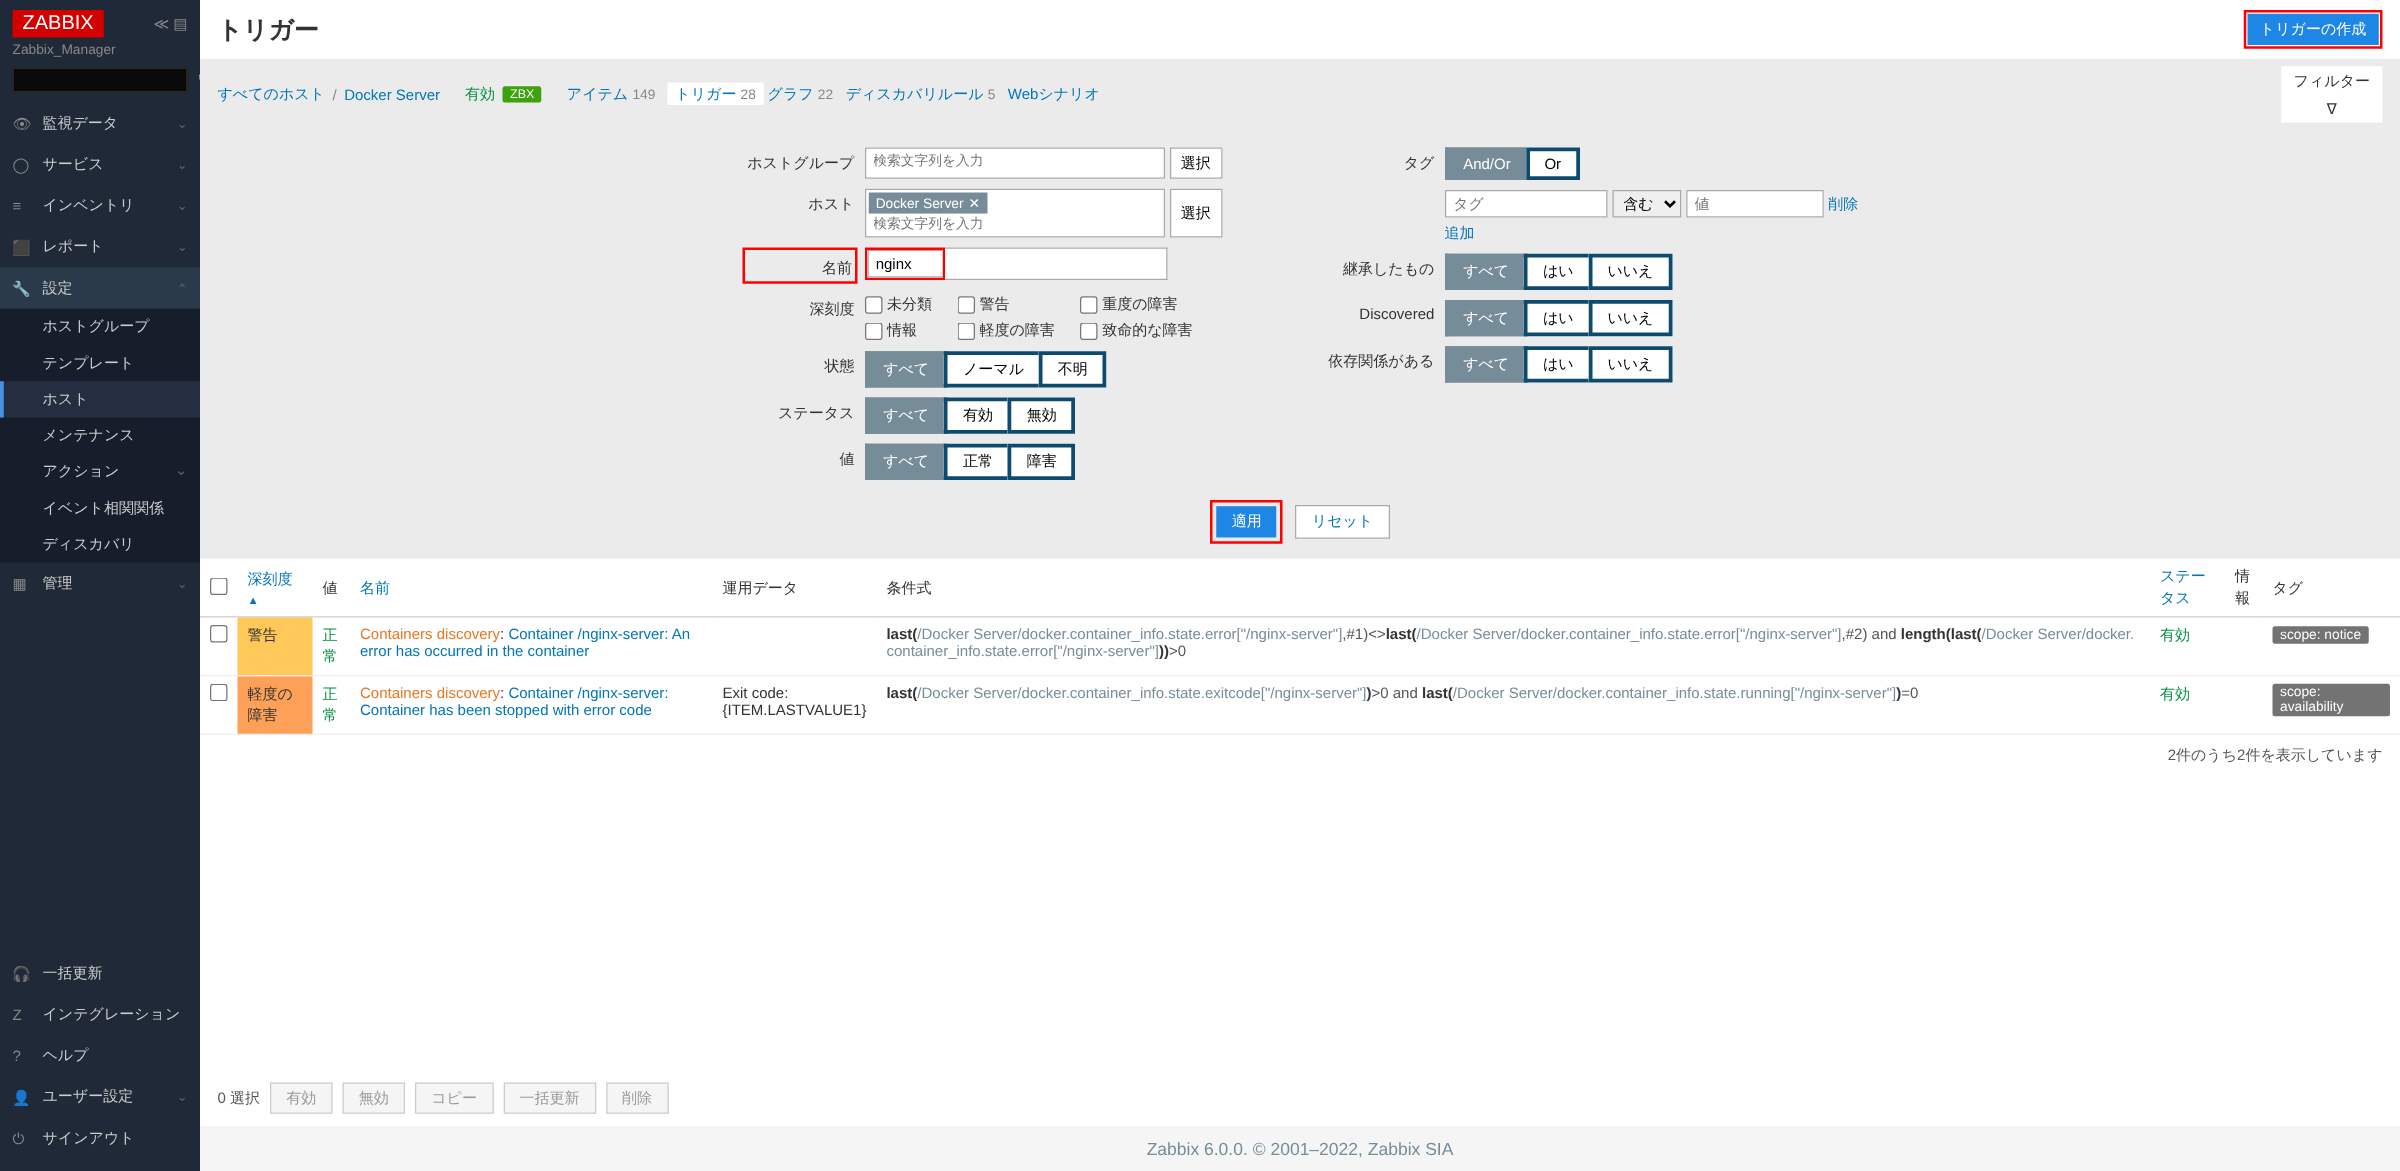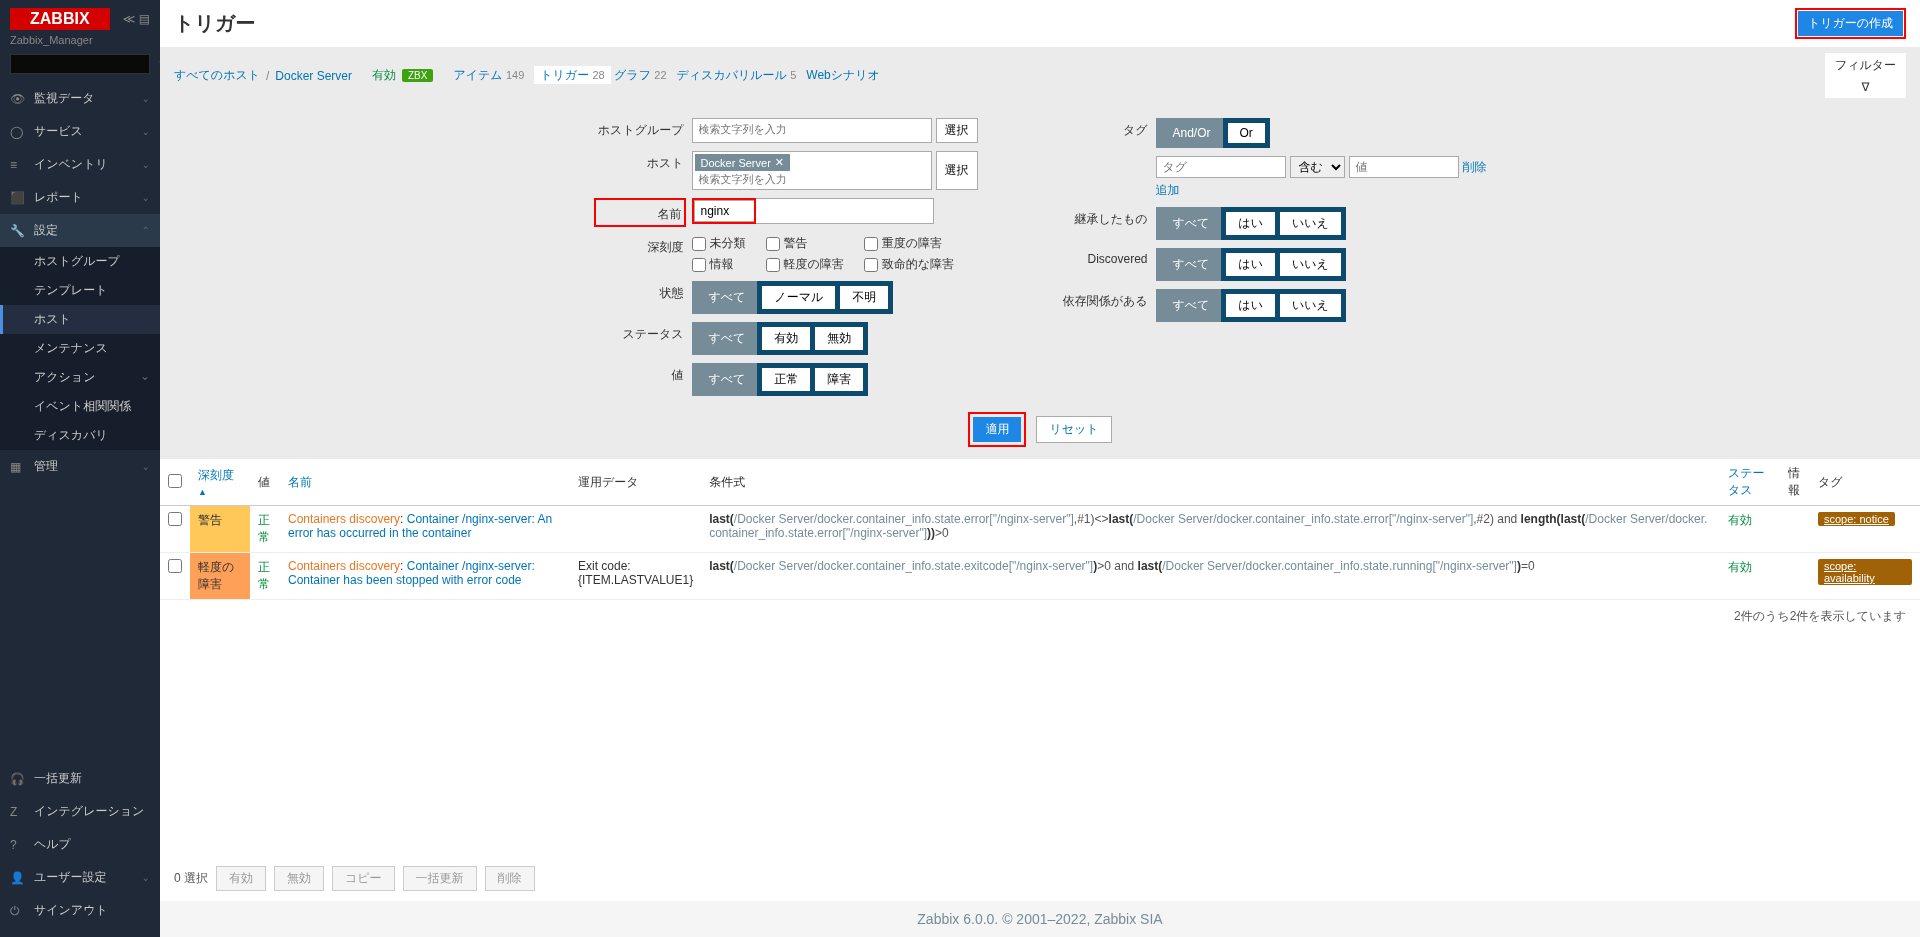--- a/index.html
+++ b/index.html
@@ -3,21 +3,21 @@
 <meta charset="utf-8">
 <style>
 * { margin: 0; padding: 0; box-sizing: border-box; font-family: Arial, sans-serif; }
 body { background: #fff; font-size: 12px; color: #333; overflow: hidden; }
 .container { display: flex; height: 100vh; }
 
 
 .sidebar { width: 160px; background: #1f2937; color: #ccc; display: flex; flex-direction: column; }
 .sidebar-top { padding: 8px 10px; }
 .logo-row { display: flex; align-items: center; justify-content: space-between; }
-.logo { background: #d40000; color: #fff; font-weight: bold; padding: 2px 20px; font-size: 16px; }
+.logo { background: #d40000; color: #fff; font-weight: normal; padding: 2px 8px; font-size: 16px; }
 .collapse-icon { color: #888; font-size: 12px; }
 .server-name { color: #888; font-size: 11px; margin-top: 4px; }
 .search-box { margin-top: 8px; background: #0a0a0a; border: 1px solid #333; display: flex; align-items: center; padding: 2px 6px; }
 .search-box input { background: transparent; border: none; outline: none; color: #ccc; flex: 1; font-size: 11px; }
 .search-icon { color: #888; }
 
 .sidebar-nav { flex: 1; overflow-y: auto; }
 .nav-item { display: flex; align-items: center; padding: 8px 10px; cursor: pointer; color: #ccc; font-size: 12px; }
 .nav-item.active { background: #2a3a4a; }
 .nav-icon { width: 16px; margin-right: 8px; color: #888; }
@@ -53,21 +53,21 @@
 .filter-label { width: 90px; text-align: right; color: #333; font-size: 12px; padding-top: 4px; }
 .filter-input { background: #fff; border: 1px solid #aaa; padding: 3px 6px; width: 240px; font-size: 12px; }
 .filter-input-small { width: 130px; }
 .select-btn { background: #fff; border: 1px solid #aaa; padding: 3px 8px; font-size: 12px; cursor: pointer; }
 .host-tag { background: #768d99; color: #fff; padding: 2px 6px; font-size: 11px; display: inline-flex; align-items: center; gap: 4px; }
 .host-tag-close { cursor: pointer; }
 .multiselect { background: #fff; border: 1px solid #aaa; padding: 2px; width: 240px; }
 .ms-input { border: none; outline: none; width: 100%; font-size: 11px; padding: 2px 4px; }
 
 .btn-group { display: flex; }
-.bg-btn { border: 5px solid #0c4a6e; padding: 3px 12px; font-size: 12px; background: #fff; cursor: pointer; }
+.bg-btn { border: 3px solid #0c4a6e; padding: 3px 12px; font-size: 12px; background: #fff; cursor: pointer; }
 .bg-btn.active { background: #768d99; color: #fff; border-color: #768d99; }
 .bg-btn:not(:last-child) { border-right: none; }
 
 .checkbox-grid { display: grid; grid-template-columns: repeat(3, auto); gap: 4px 20px; }
 .cb-item { display: flex; align-items: center; gap: 4px; font-size: 12px; }
 .cb-item input { width: 13px; height: 13px; }
 
 .tag-filter-row { display: flex; gap: 4px; align-items: center; }
 .link-btn { color: #0275b8; cursor: pointer; font-size: 12px; }
 
@@ -85,21 +85,21 @@
 .sev-cell { padding: 6px 8px; color: #333; width: 50px; }
 .sev-warning { background: #ffc859; }
 .sev-average { background: #ffa059; }
 .val-ok { color: #059142; }
 .name-link { color: #0275b8; cursor: pointer; }
 .name-prefix { color: #e87722; }
 .expr { color: #555; word-break: break-all; }
 .expr b { color: #333; }
 .expr .path { color: #768d99; }
 .status-enabled { color: #059142; cursor: pointer; }
-.scope-tag { background: #a16207; color: #fff; padding: 1px 6px; font-size: 11px; border-radius: 2px; display: inline-block; text-decoration: underline; }
+.scope-tag { background: #737373; color: #fff; padding: 1px 6px; font-size: 11px; border-radius: 2px; display: inline-block; }
 
 .table-footer { text-align: right; padding: 8px 14px; color: #555; font-size: 12px; }
 
 .bulk-bar { padding: 10px 14px; display: flex; align-items: center; gap: 8px; }
 .bulk-count { color: #555; font-size: 12px; }
 .bulk-btn { background: #f5f5f5; border: 1px solid #ccc; padding: 3px 12px; font-size: 12px; color: #999; cursor: not-allowed; }
 
 .page-footer { text-align: center; padding: 10px; color: #768d99; font-size: 14px; background: #f5f5f5; }
 .page-footer a { color: #768d99; cursor: pointer; }
 

